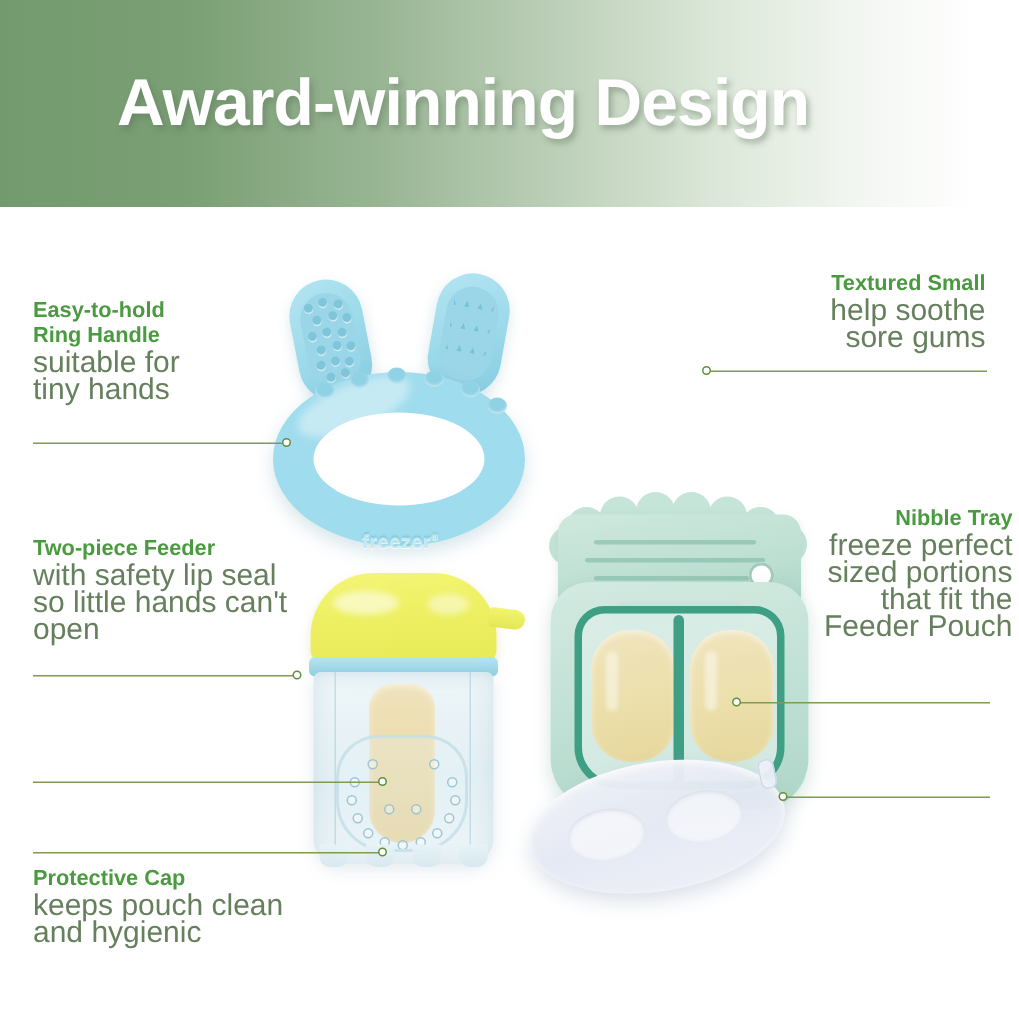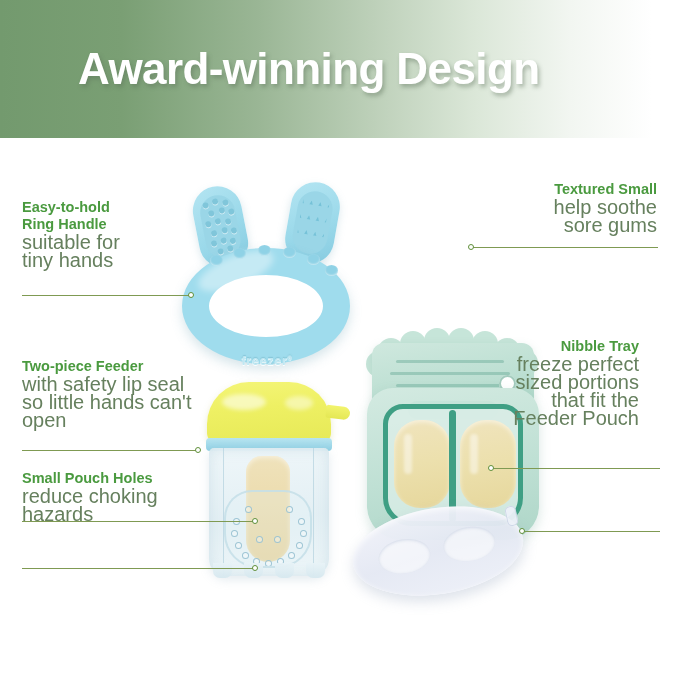--- a/index.html
+++ b/index.html
@@ -356,34 +356,34 @@
     <div class="body">tiny hands</div>
   </div>
 
   <div class="callout" style="left:22px;top:358px">
     <div class="head">Two-piece Feeder</div>
     <div class="body">with safety lip seal</div>
     <div class="body">so little hands can't</div>
     <div class="body">open</div>
   </div>
 
-  <div class="callout" style="left:22px;top:470px">
-    <div class="head">Small Pouch Holes</div>
-    <div class="body">reduce choking</div>
-    <div class="body">hazards</div>
-  </div>
-
+
+  <div class="callout" style="left:22px;top:578px">
+    <div class="head">Protective Cap</div>
+    <div class="body">keeps pouch clean</div>
+    <div class="body">and hygienic</div>
+  </div>
 
   <div class="callout right" style="right:22px;top:181px">
     <div class="head">Textured Small</div>
     <div class="body">help soothe</div>
     <div class="body">sore gums</div>
   </div>
 
-  <div class="callout right" style="right:40px;top:338px">
+  <div class="callout right" style="right:4px;top:338px">
     <div class="head">Nibble Tray</div>
     <div class="body">freeze perfect</div>
     <div class="body">sized portions</div>
     <div class="body">that fit the</div>
     <div class="body">Feeder Pouch</div>
   </div>
 
 
 </div>
 

